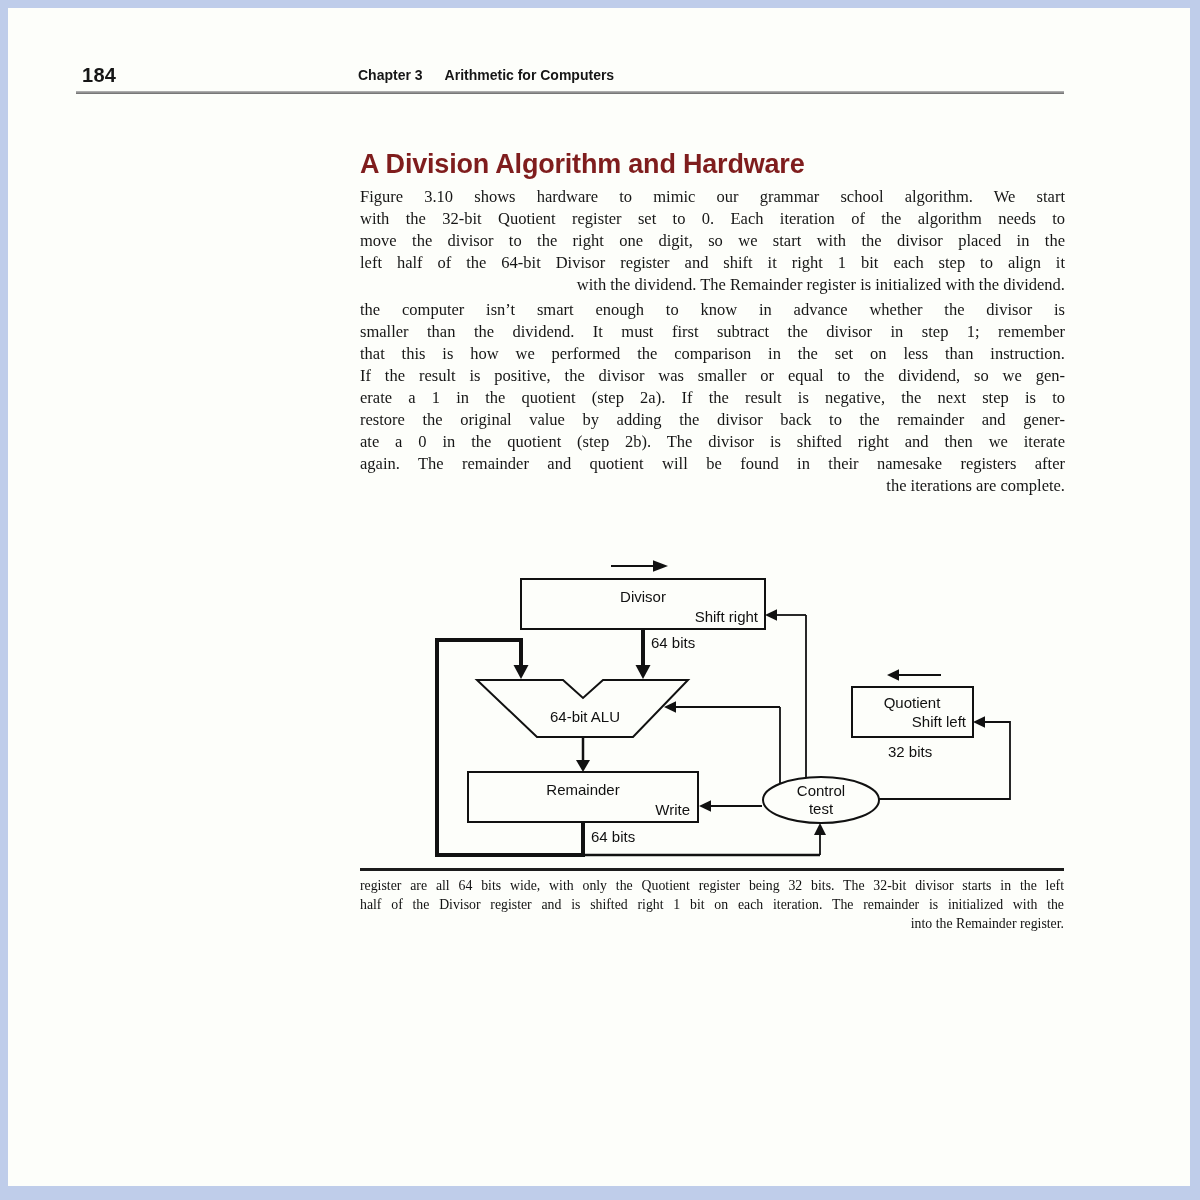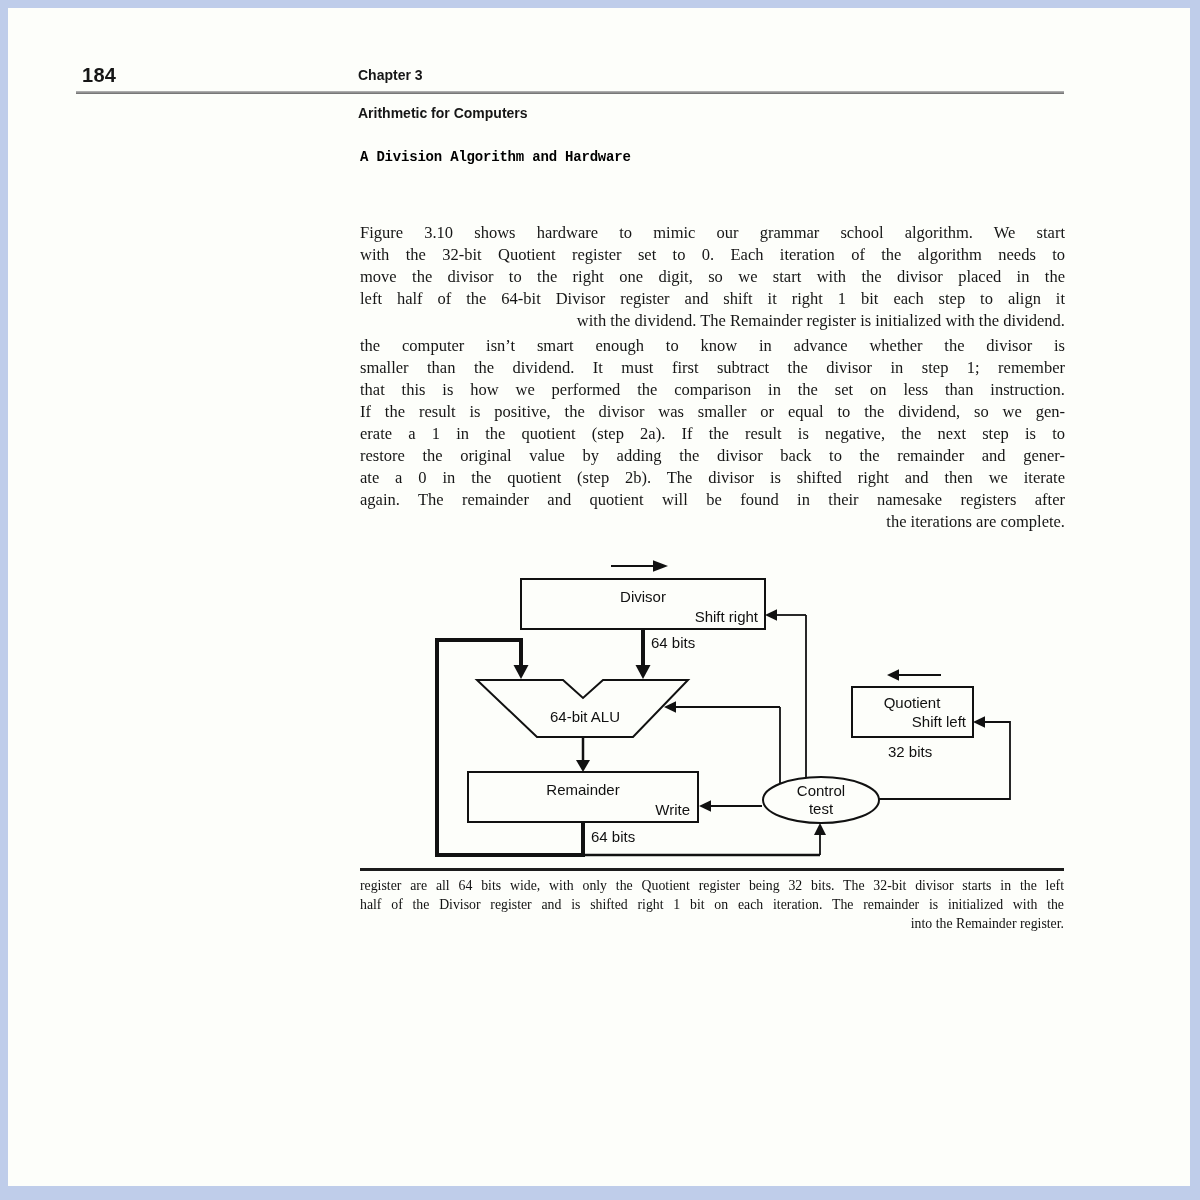--- a/index.html
+++ b/index.html
@@ -15,34 +15,34 @@
   }
   
   .pagenum{
     position:absolute;left:82px;top:64px;
     font-family:"Liberation Sans","DejaVu Sans",sans-serif;
     font-weight:bold;font-size:20px;letter-spacing:.3px;
   }
   .chapterline{
     position:absolute;left:358px;top:67px;display:flex;gap:22px;
     font-family:"Liberation Sans","DejaVu Sans",sans-serif;
-    font-weight:bold;font-size:14px;flex-direction:column;
+    font-weight:bold;font-size:14px;
   }
   .header-rule{
     position:absolute;left:76px;top:91px;width:988px;height:3px;
     background:linear-gradient(#b9b9b9,#6a6a6a);
   }
   
   .sec-heading{
     position:absolute;left:360px;top:149px;
-    font-family:Liberation Mono, monospace;
-    font-weight:bold;font-size:14px;letter-spacing:-.2px;color:#000000;
+    font-family:Liberation Sans, sans-serif;
+    font-weight:bold;font-size:27px;letter-spacing:-.2px;color:#7f1d1d;
   }
   
-  .para{position:absolute;width:705px;font-size:16.5px;line-height:22px;margin-top:36px;}
+  .para{position:absolute;width:705px;font-size:16.5px;line-height:22px;}
   .p1{left:360px;top:186px;}
   .p2{left:360px;top:299px;}
   .jl{text-align:justify;text-align-last:justify;text-justify:inter-word;}
   .ll{text-align:right;}
   .indent{text-indent:24px;}
   
   .fig-svg{position:absolute;left:425px;top:552px;}
   .fig-svg text{
     font-family:"Liberation Sans","DejaVu Sans",sans-serif;
     font-size:15px;fill:#111;

